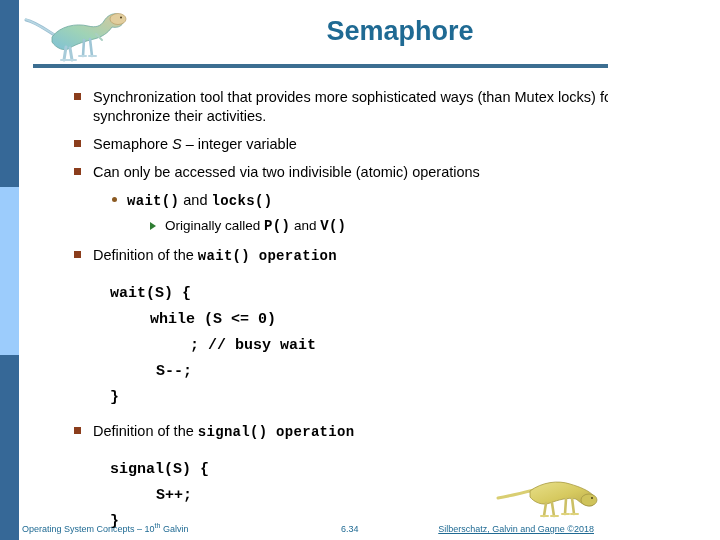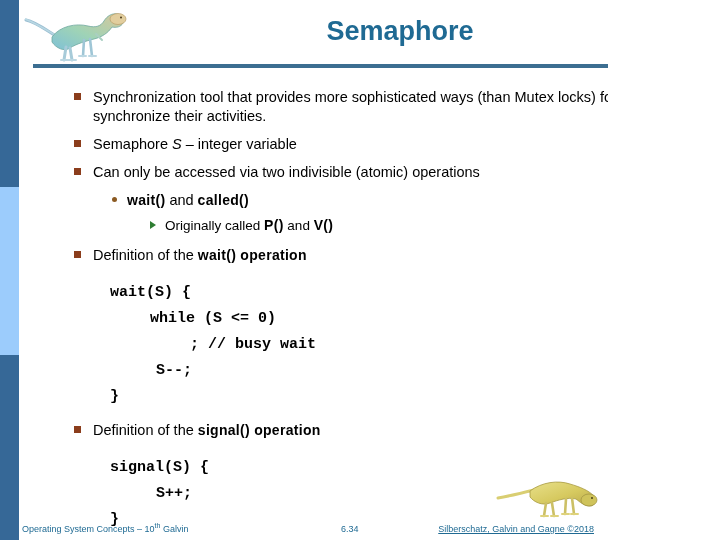--- a/index.html
+++ b/index.html
@@ -112,21 +112,21 @@
     left: 90px;
     top: 5px;
     width: 0;
     height: 0;
     border-left: 6px solid #2E7D32;
     border-top: 4px solid transparent;
     border-bottom: 4px solid transparent;
   }
 
   code, .mono {
-    font-family: Liberation Sans, sans-serif;
+    font-family: Liberation Mono, monospace;
     font-weight: bold;
     font-size: 14px;
     letter-spacing: 0.3px;
   }
   .ital { font-style: italic; }
 
   
   .code-line {
     font-family: "Liberation Mono", "DejaVu Sans Mono", monospace;
     font-weight: bold;
@@ -218,21 +218,21 @@
       <span>Semaphore </span><span class="ital">S</span><span> – integer variable</span>
     </div>
 
     <div class="lvl1">
       <span class="bullet-sq"></span>
       <span>Can only be accessed via two indivisible (atomic) operations</span>
     </div>
 
     <div class="lvl2">
       <span class="bullet-dot"></span>
-      <span class="mono">wait()</span><span> and </span><span class="mono">called()</span>
+      <span class="mono">wait()</span><span> and </span><span class="mono">locks()</span>
     </div>
 
     <div class="lvl3">
       <span class="bullet-tri"></span>
       <span>Originally called </span><span class="mono">P()</span><span> and </span><span class="mono">V()</span>
     </div>
 
     <div class="spacer-md"></div>
 
     <div class="lvl1">

